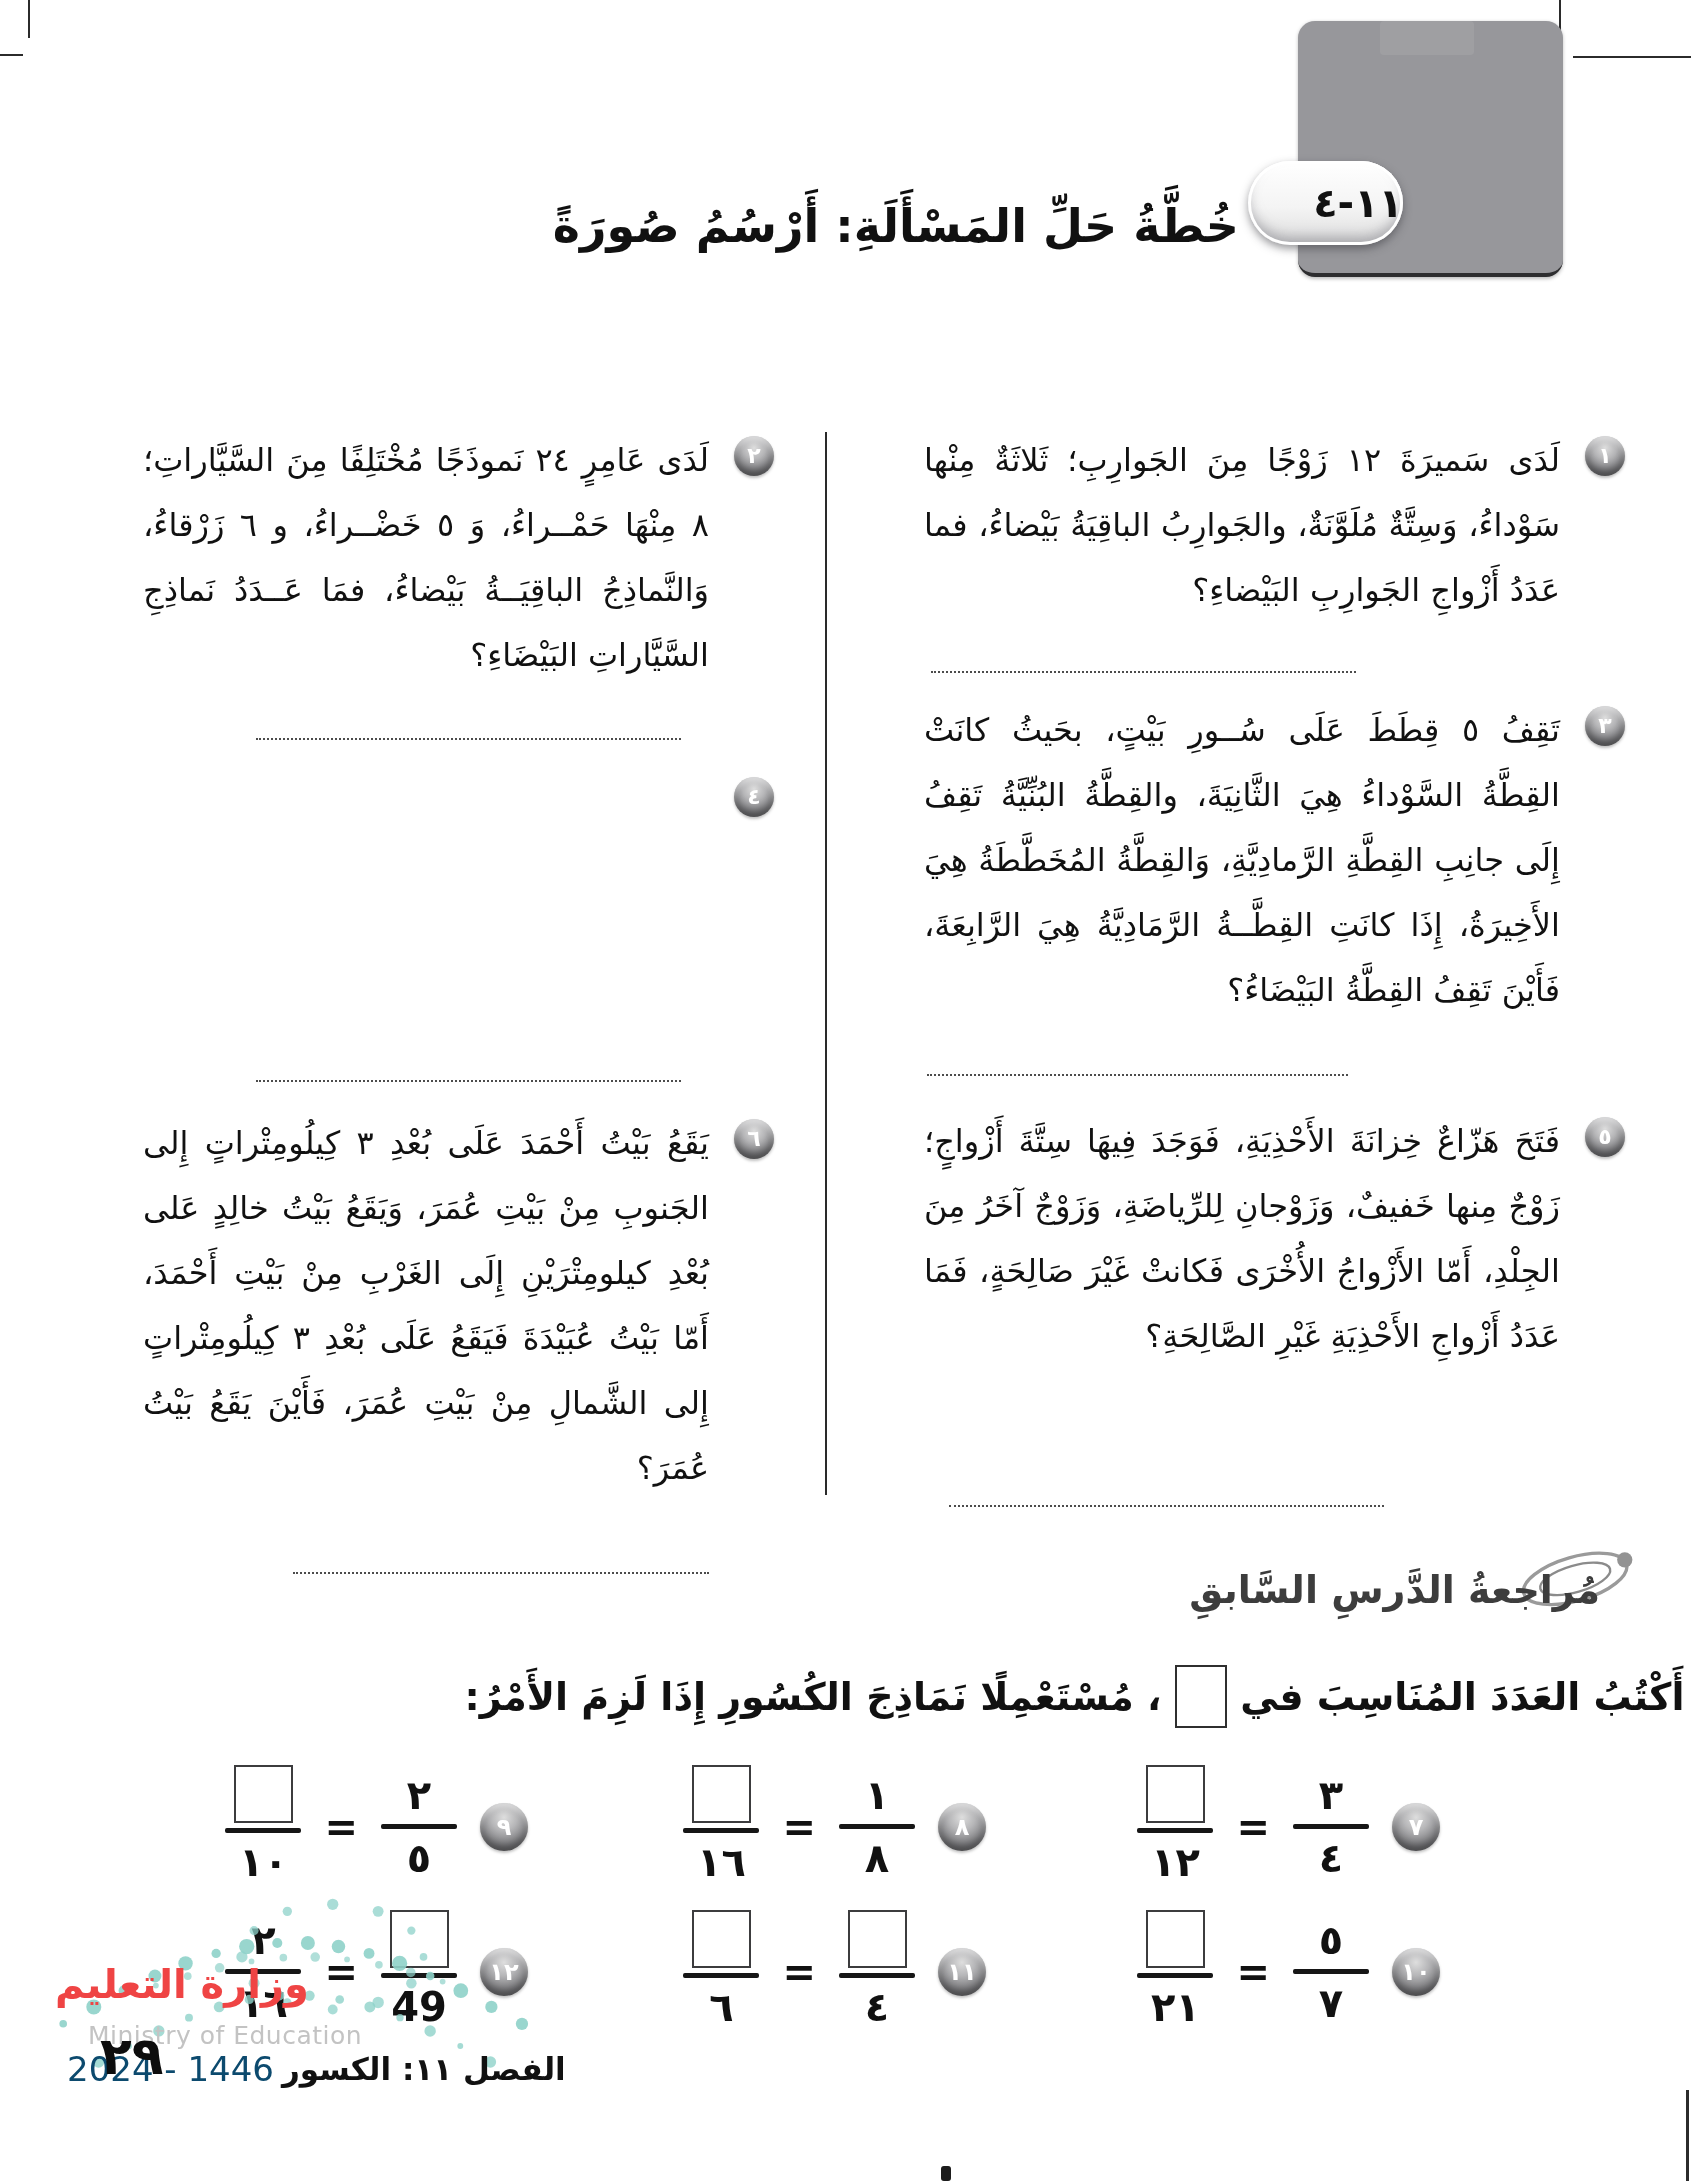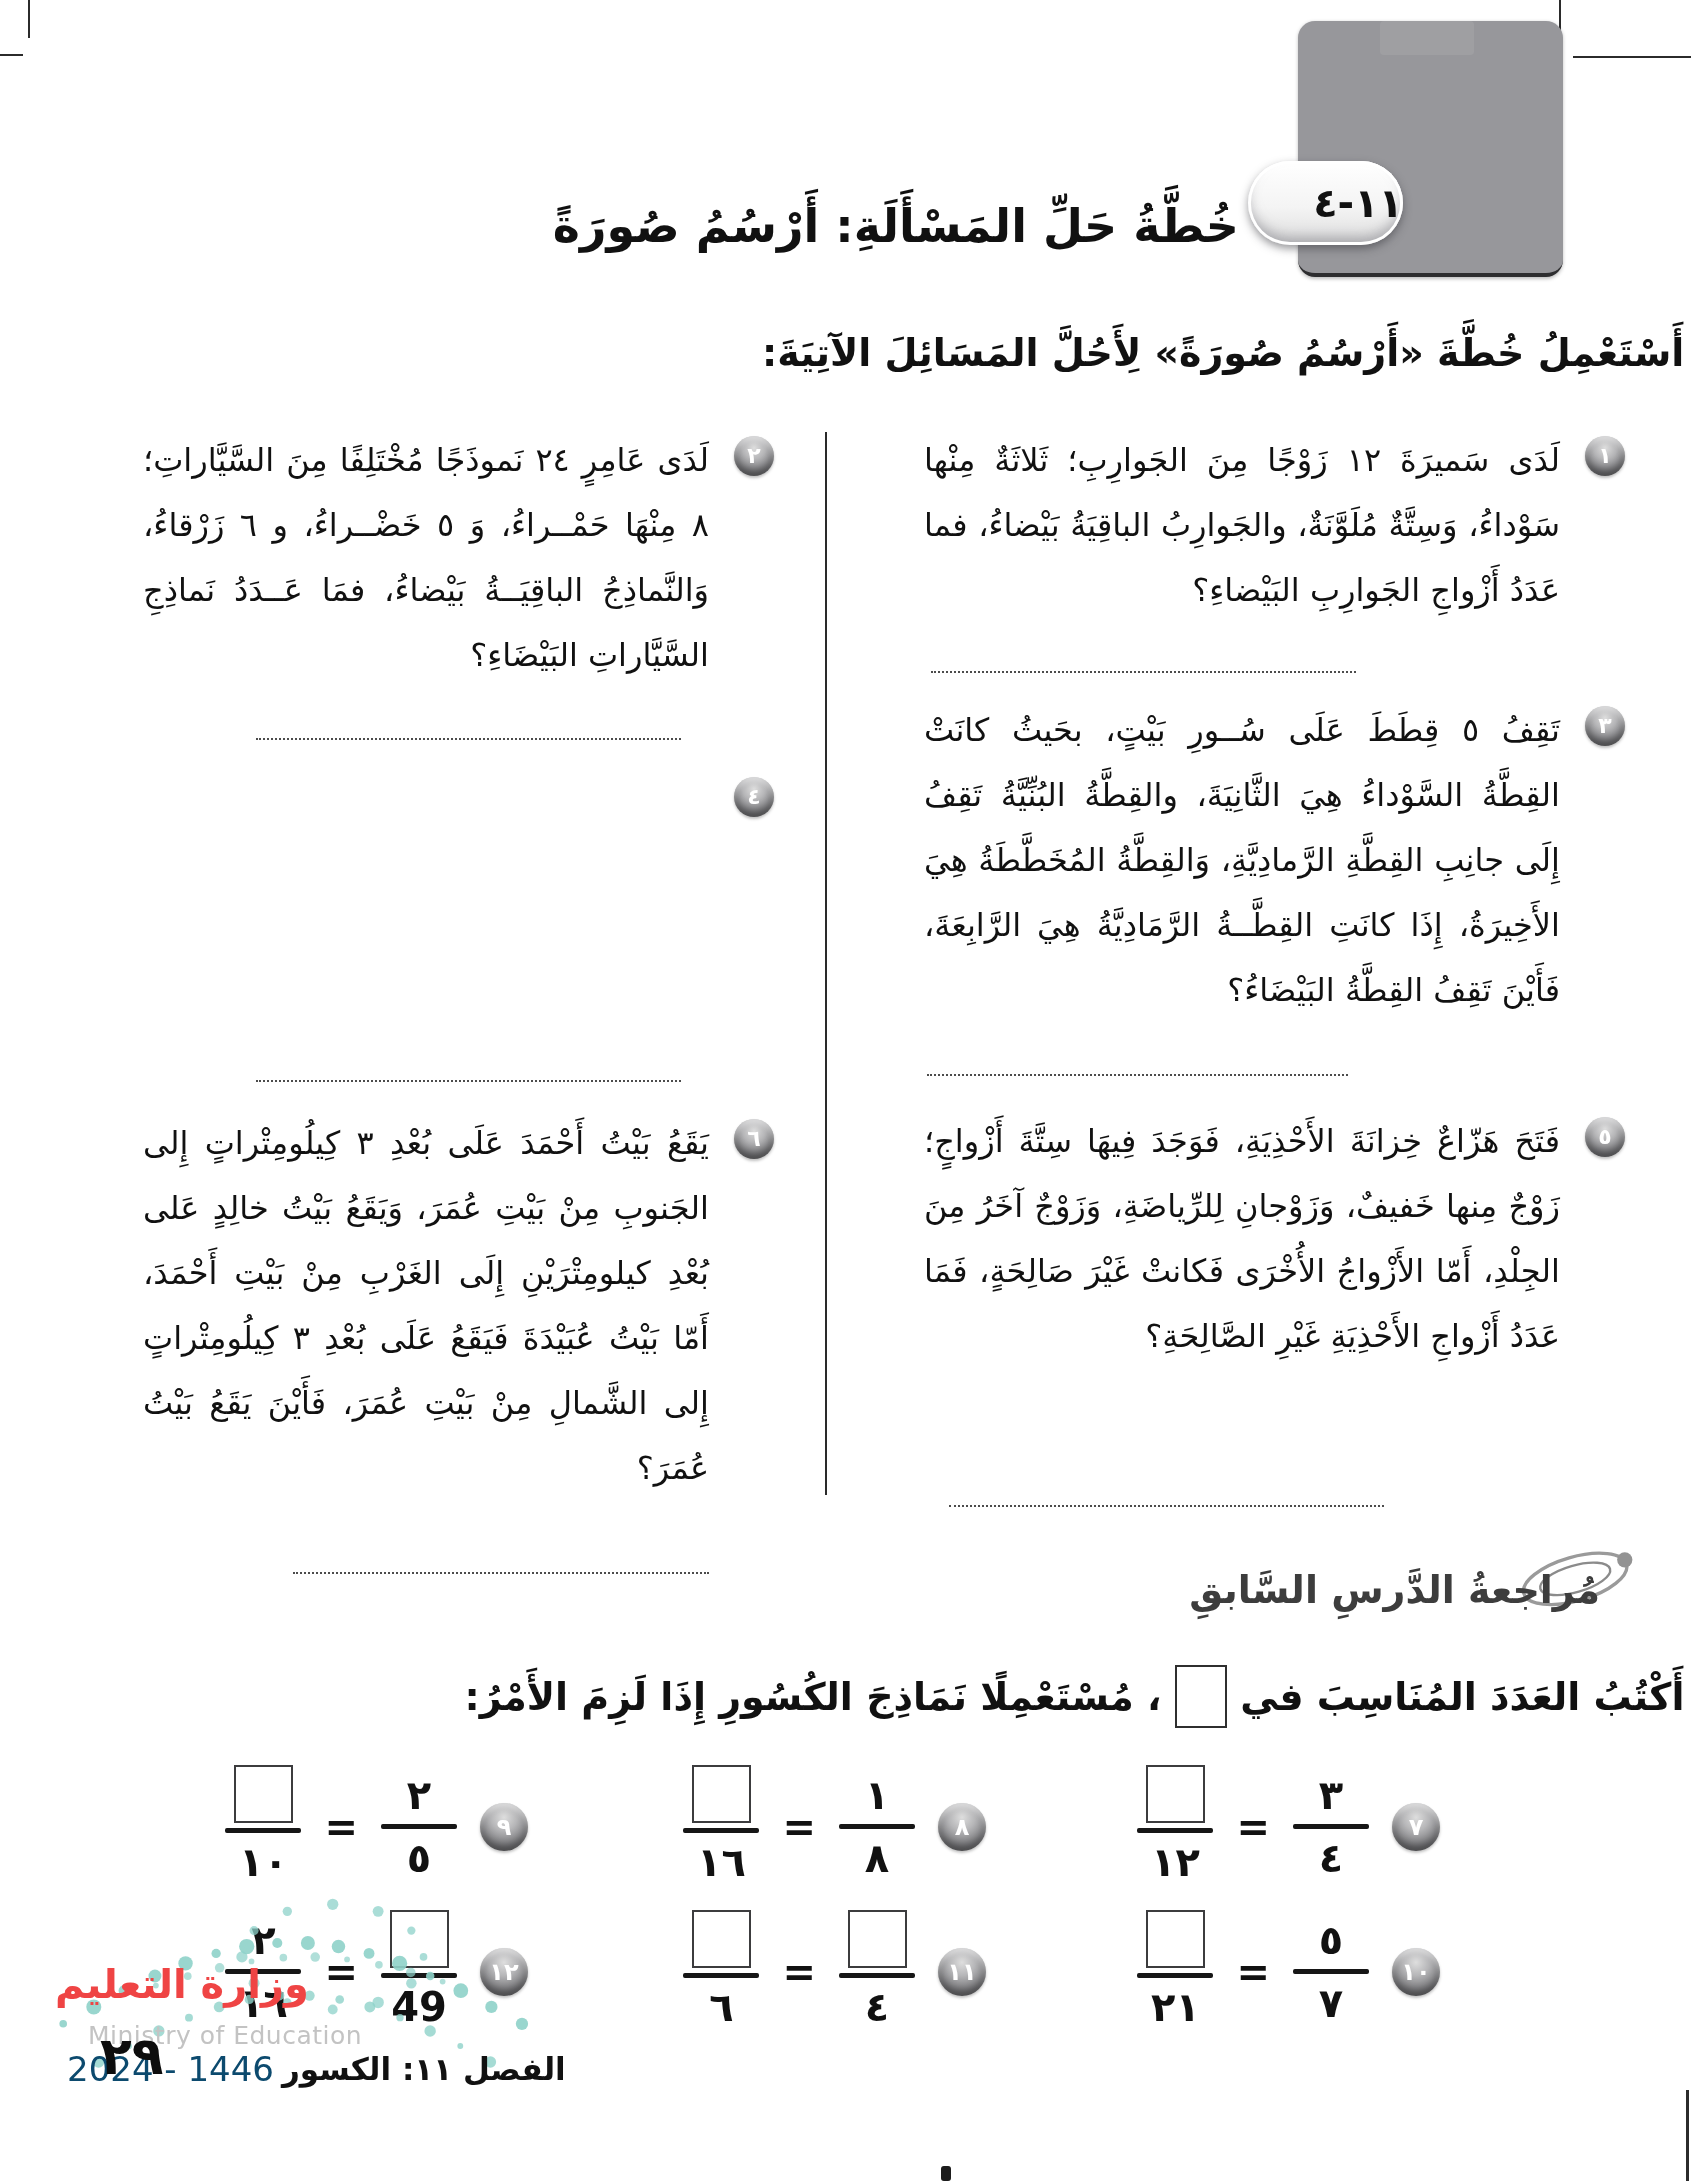--- a/index.html
+++ b/index.html
@@ -65,21 +65,20 @@
   <div class="crop" style="left:1686px;top:2090px;width:2.9px;height:92px;"></div>
   <div class="bottom-mark"></div>
 
   <div class="panel">
     <div class="panel-inner"></div>
   </div>
   <div class="pill">
     <span>١١-٤</span>
   </div>
   <h1 class="title">خُطَّةُ حَلِّ المَسْأَلَةِ: أَرْسُمُ صُورَةً</h1>
-  <div class="intro">أَسْتَعْمِلُ خُطَّةَ «أَرْسُمُ صُورَةً» لِأَحُلَّ المَسَائِلَ الآتِيَةَ:</div>
 
   <div class="divider"></div>
 
   <div class="problem" style="right:67px;top:428px;">
     <span class="sphere sm">١</span>
     <p class="ptext w-right">لَدَى سَميرَةَ ١٢ زَوْجًا مِنَ الجَوارِبِ؛ ثَلاثَةٌ مِنْها سَوْداءُ، وَسِتَّةٌ مُلَوَّنَةٌ، والجَوارِبُ الباقِيَةُ بَيْضاءُ، فما عَدَدُ أَزْواجِ الجَوارِبِ البَيْضاءِ؟</p>
   </div>
   <div class="ansline" style="right:336px;top:671px;width:425px;"></div>
 
   <div class="problem" style="right:918px;top:428px;">

